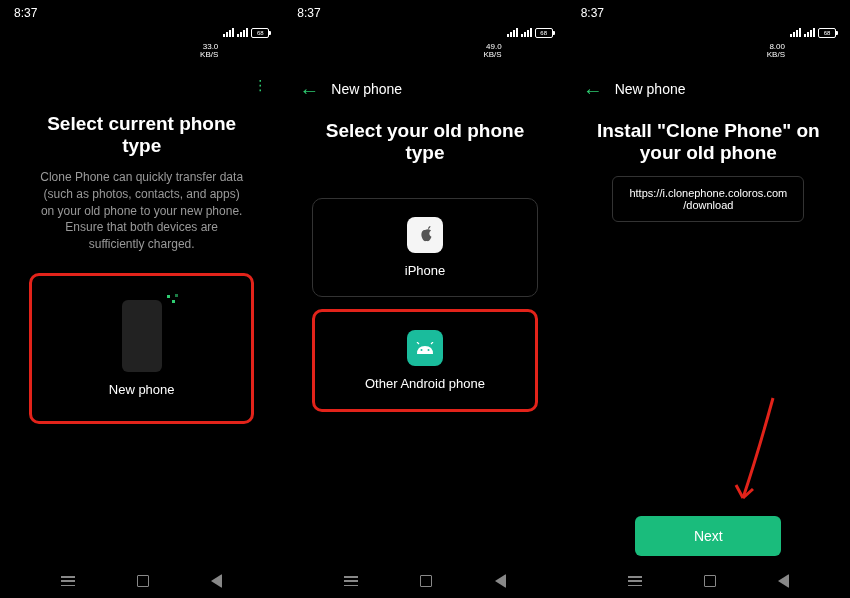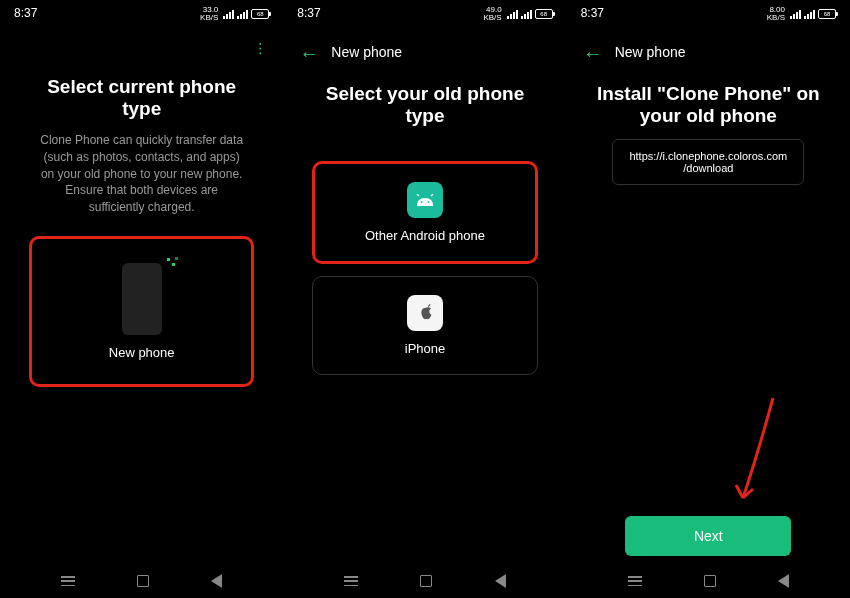--- a/index.html
+++ b/index.html
@@ -26,21 +26,21 @@
     align-items: flex-start;
     padding: 6px 14px;
     font-size: 12px;
     font-weight: 500;
   }
   .status-right {
     display: flex;
     align-items: center;
     gap: 3px;
   }
-  .net-speed { font-size: 8px; line-height: 1; text-align: right; margin-right: 2px; }
+  .net-speed { font-size: 8px; line-height: 1; text-align: right; margin-right: 2px; margin-top: 37px; }
   .signal-bars {
     display: inline-flex;
     align-items: flex-end;
     gap: 1px;
   }
   .bar { width: 2px; background: #fff; }
   .b1 { height: 3px; } .b2 { height: 5px; } .b3 { height: 7px; } .b4 { height: 9px; }
   .battery {
     width: 18px; height: 10px;
     border: 1px solid #fff;
@@ -169,21 +169,21 @@
     font-size: 11px;
     text-align: center;
     margin-bottom: 26px;
   }
   
   .next-btn {
     background: #1abc7c;
     color: #fff;
     border: none;
     border-radius: 6px;
-    width: 166px;
+    width: 146px;
     padding: 12px;
     font-size: 14px;
     font-weight: 500;
     position: absolute;
     bottom: 42px;
     left: 50%;
     transform: translateX(-50%);
   }
   
   .arrow-annotation {
@@ -282,41 +282,41 @@
     </div>
   </div>
   <div class="topbar">
     <span class="back-arrow">←</span>
     <span class="topbar-title">New phone</span>
   </div>
   <div class="content">
     <div class="title">Select your old phone type</div>
     <div style="height:22px"></div>
 
+
+    <div class="card">
+      <div class="brand-icon apple-icon">
+        <svg width="16" height="18" viewBox="0 0 16 18" fill="#555">
+            <path d="M11 3c0-1.5 1-3 2.5-3-0.2 1.8-1.5 3-2.5 3zm-3 1c1 0 2-0.7 3-0.7s2.5 0.5 3 1.5c-2.5 1.3-2 5 0.5 6-0.5 1.5-1.5 3-2.5 4-0.8 0.8-1.8 0.3-2.5 0.3s-1.8 0.5-2.5-0.3c-2-2-3.5-6-2-9 0.7-1.5 2-1.8 3-1.8z"></path>
+          </svg>
+      </div>
+      <div class="card-label">iPhone</div>
+    </div>
 
     <div class="card highlight">
       <div class="brand-icon android-icon">
         <svg width="20" height="12" viewBox="0 0 20 12" fill="#fff">
             <path d="M4 2 L2 0 M16 2 L18 0" stroke="#fff" stroke-width="1.2"></path>
             <path d="M2 12 Q2 4 10 4 Q18 4 18 12 Z"></path>
             <circle cx="6.5" cy="8" r="1" fill="#1abc9c"></circle>
             <circle cx="13.5" cy="8" r="1" fill="#1abc9c"></circle>
           </svg>
       </div>
       <div class="card-label">Other Android phone</div>
     </div>
-
-    <div class="card">
-      <div class="brand-icon apple-icon">
-        <svg width="16" height="18" viewBox="0 0 16 18" fill="#555">
-            <path d="M11 3c0-1.5 1-3 2.5-3-0.2 1.8-1.5 3-2.5 3zm-3 1c1 0 2-0.7 3-0.7s2.5 0.5 3 1.5c-2.5 1.3-2 5 0.5 6-0.5 1.5-1.5 3-2.5 4-0.8 0.8-1.8 0.3-2.5 0.3s-1.8 0.5-2.5-0.3c-2-2-3.5-6-2-9 0.7-1.5 2-1.8 3-1.8z"></path>
-          </svg>
-      </div>
-      <div class="card-label">iPhone</div>
-    </div>
   </div>
   <div class="nav-bar">
     <div class="menu-lines">
         <span></span>
         <span></span>
         <span></span>
       </div>
     <div class="square-btn"></div>
     <div class="tri-btn"></div>
   </div>

